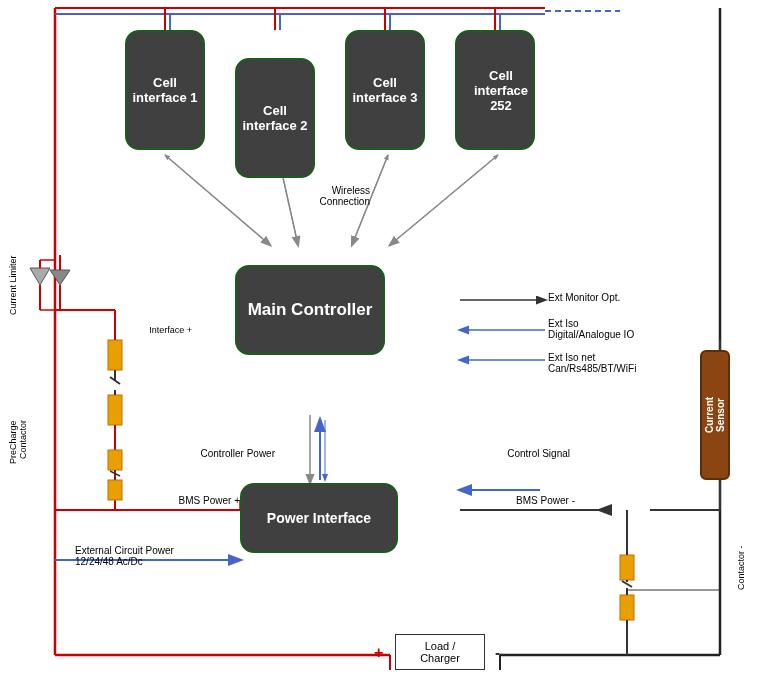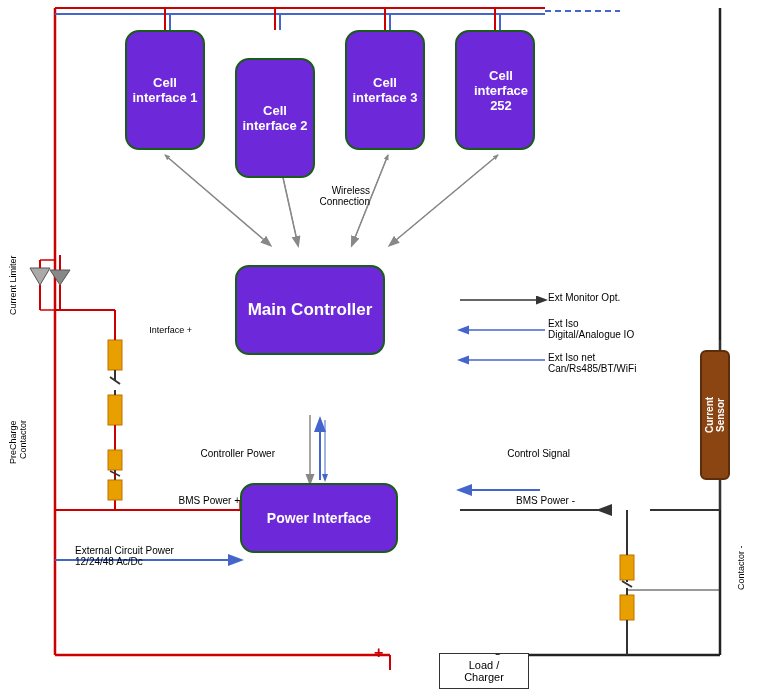--- a/index.html
+++ b/index.html
@@ -19,21 +19,21 @@
     }
     svg.main-svg {
       position: absolute;
       top: 0; left: 0;
       width: 775px;
       height: 696px;
     }
 
     
     .green-box {
-      background: #6d28d9;
+      background: #404040;
       border: 2px solid #1a5c1a;
       border-radius: 14px;
       color: #fff;
       font-weight: bold;
       display: flex;
       align-items: center;
       justify-content: center;
       text-align: center;
       position: absolute;
     }
@@ -295,21 +295,21 @@
   </div>
 
   <div class="label" style="left:122px; top:325px; width:70px; font-size:9px;">
     <span>Interface +</span>
   </div>
 
   <div class="label label-left" style="left:736px; top:545px; width:30px; height:80px; font-size:9px;">
     <span>Contactor -</span>
   </div>
 
-  <div style="position:absolute; left:395px; top:653px; width:90px; height:36px; border:1.5px solid #333; display:flex; align-items:center; justify-content:center; font-size:11px; text-align:center; background:#fff;margin-left:44px;">
+  <div style="position:absolute; left:395px; top:634px; width:90px; height:36px; border:1.5px solid #333; display:flex; align-items:center; justify-content:center; font-size:11px; text-align:center; background:#fff;">
     <span>Load /<br>Charger</span>
   </div>
 
   <div class="label" style="left:374px; top:644px; font-size:16px; color:#cc0000; font-weight:bold;">
     <span>+</span>
   </div>
   <div class="label" style="left:495px; top:644px; font-size:16px; color:#333; font-weight:bold;">
     <span>-</span>
   </div>
 

